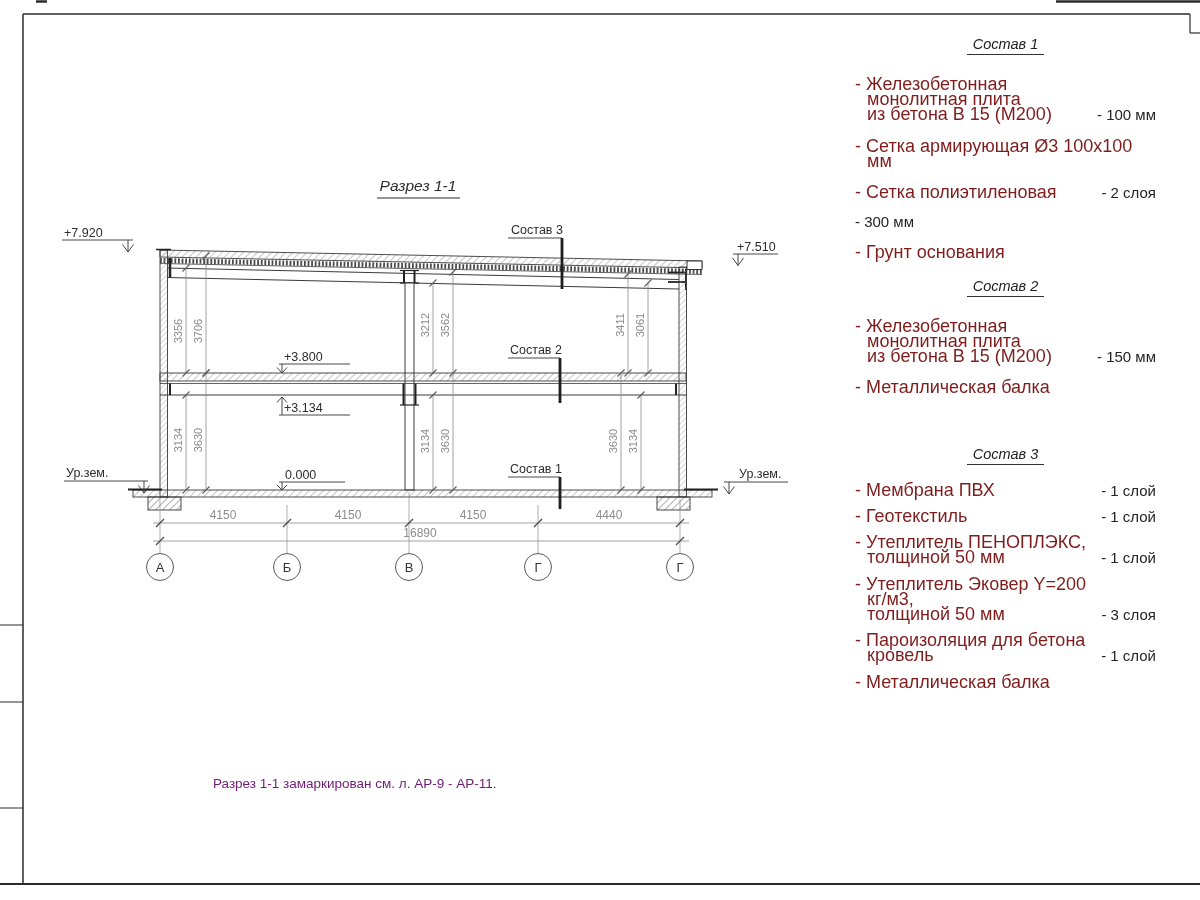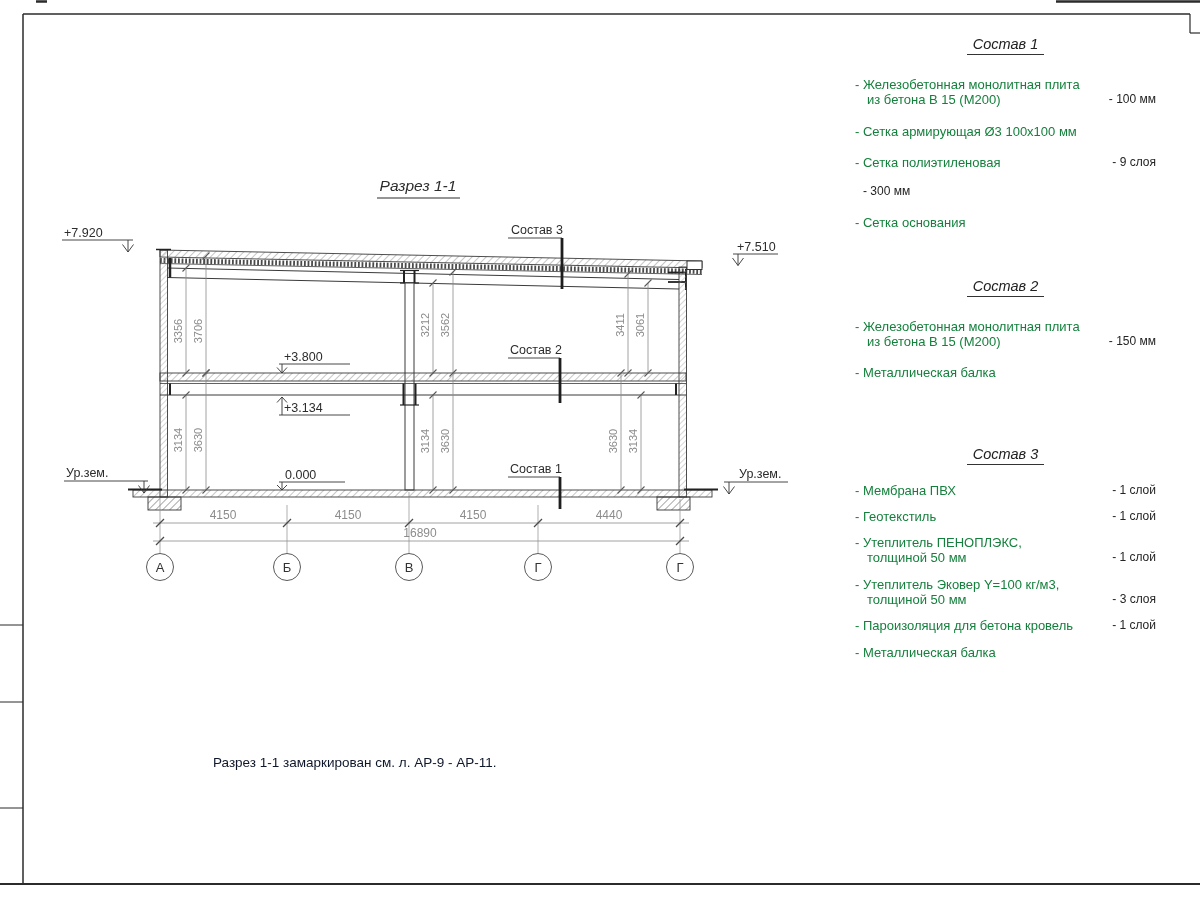--- a/index.html
+++ b/index.html
@@ -14,31 +14,31 @@
   .panel{position:absolute;left:848px;top:0;width:320px;height:760px;}
   .sec{position:absolute;left:0;width:100%;box-sizing:border-box;padding:0 12px 0 7px;}
   .sec-title{
     text-align:center;font-size:14.5px;font-style:italic;color:#222;
     margin-bottom:0;
   }
   .sec-title span{display:inline-block;border-bottom:1.2px solid #333;padding:0 6px 2px 6px;}
   .items{margin-top:22px;}
   .item{display:flex;justify-content:space-between;align-items:flex-end;}
   .iname{
-    font-size:13px;line-height:15px;white-space:pre-line;
-    padding-left:12px;text-indent:-12px;color:#15803d;
+    font-size:18px;line-height:15px;white-space:pre-line;
+    padding-left:12px;text-indent:-12px;color:#7f1d1d;
   }
-  .ival{font-size:12px;line-height:15px;white-space:nowrap;margin-left:8px;color:#242424;text-align:right;}
+  .ival{font-size:15px;line-height:15px;white-space:nowrap;margin-left:0;color:#242424;text-align:right;}
   .mb17{margin-bottom:17px}.mb16{margin-bottom:16px}
   .mb14{margin-bottom:14px}.mb12{margin-bottom:12px}.mb11{margin-bottom:11px}
   .sec1{top:36px}.sec2{top:278px}.sec3{top:446px}
   .sec3 .items{margin-top:18px}
 
   .note{
-    position:absolute;left:213px;top:755px;font-size:13.5px;color:#0f172a;
+    position:absolute;left:213px;top:776px;font-size:13.5px;color:#701a75;
   }
 </style>
 </head>
 <body>
 
 <div id="sheet">
 
 <svg id="dwg" width="1200" height="900" viewBox="0 0 1200 900">
   <defs>
     <pattern id="h1" width="5" height="5" patternUnits="userSpaceOnUse" patternTransform="rotate(45)">
@@ -277,27 +277,27 @@
         <div class="iname">- Железобетонная  монолитная плита
 из бетона В 15 (М200)</div>
         <div class="ival">- 100 мм</div>
       </div>
       <div class="item mb16">
         <div class="iname">- Сетка армирующая Ø3 100x100 мм</div>
         <div class="ival"></div>
       </div>
       <div class="item mb14">
         <div class="iname">- Сетка полиэтиленовая</div>
-        <div class="ival">-  9 слоя</div>
+        <div class="ival">-  2 слоя</div>
       </div>
       <div class="item mb16">
         <div class="ival">- 300 мм</div>
       </div>
       <div class="item">
-        <div class="iname">- Сетка основания</div>
+        <div class="iname">- Грунт основания</div>
         <div class="ival"></div>
       </div>
     </div>
   </div>
 
   <div class="sec sec2">
     <div class="sec-title">
       <span>Состав 2</span>
     </div>
     <div class="items">
@@ -325,21 +325,21 @@
       <div class="item mb11">
         <div class="iname">- Геотекстиль</div>
         <div class="ival">- 1 слой</div>
       </div>
       <div class="item mb12">
         <div class="iname">- Утеплитель ПЕНОПЛЭКС,
 толщиной 50 мм</div>
         <div class="ival">- 1 слой</div>
       </div>
       <div class="item mb11">
-        <div class="iname">- Утеплитель Эковер Y=100 кг/м3,
+        <div class="iname">- Утеплитель Эковер Y=200 кг/м3,
 толщиной 50 мм</div>
         <div class="ival">- 3 слоя</div>
       </div>
       <div class="item mb12">
         <div class="iname">- Пароизоляция для бетона кровель</div>
         <div class="ival">- 1 слой</div>
       </div>
       <div class="item">
         <div class="iname">- Металлическая балка</div>
         <div class="ival"></div>

